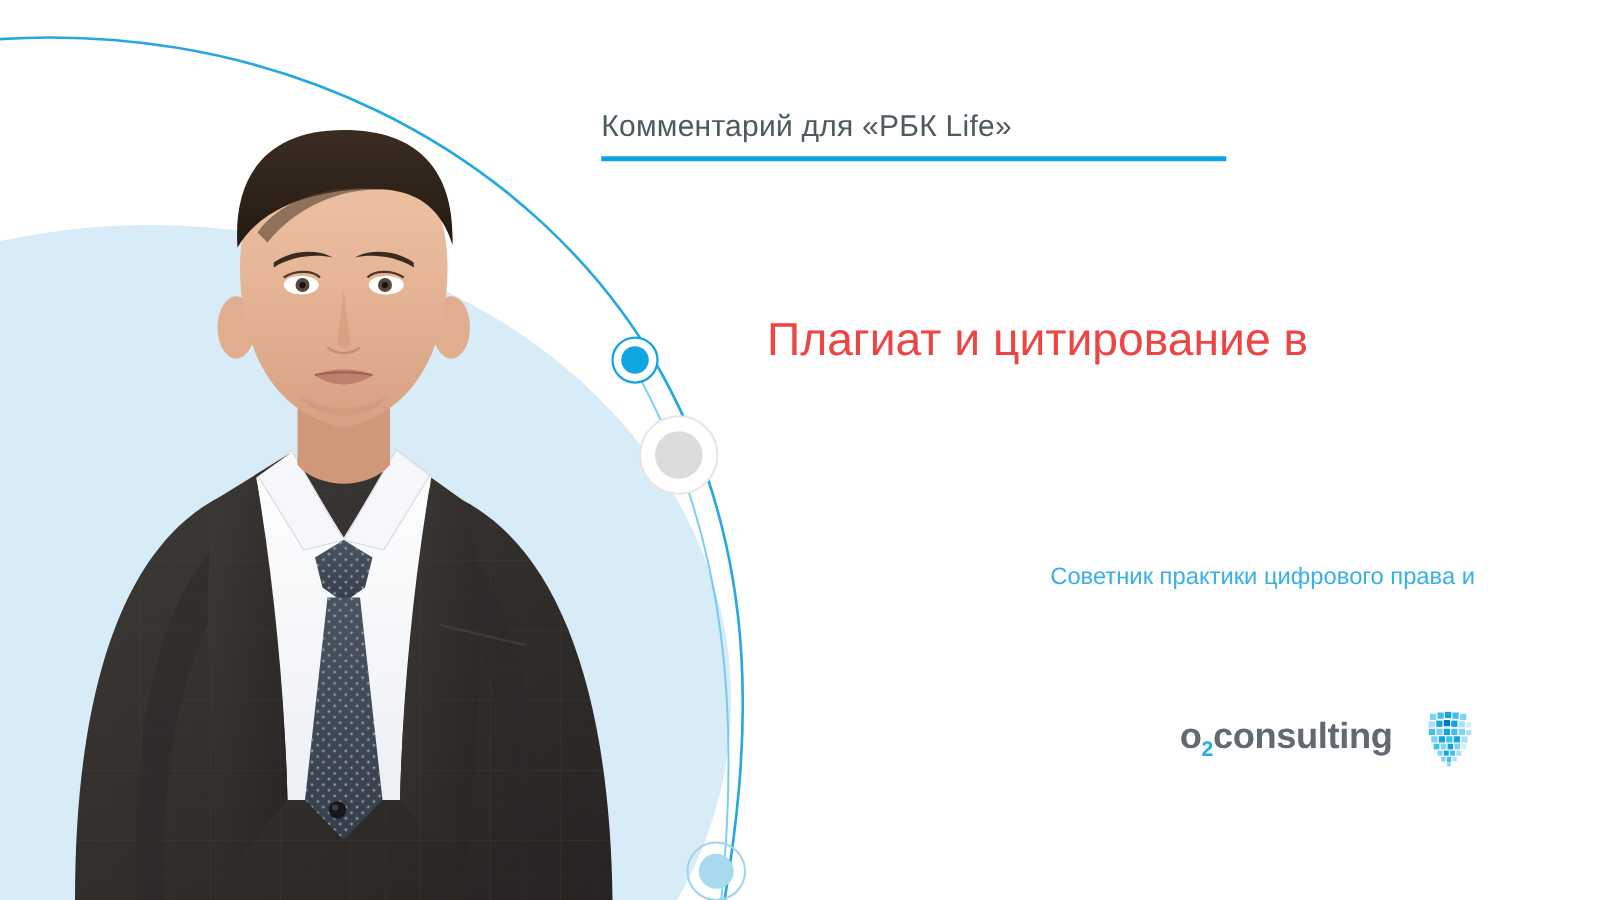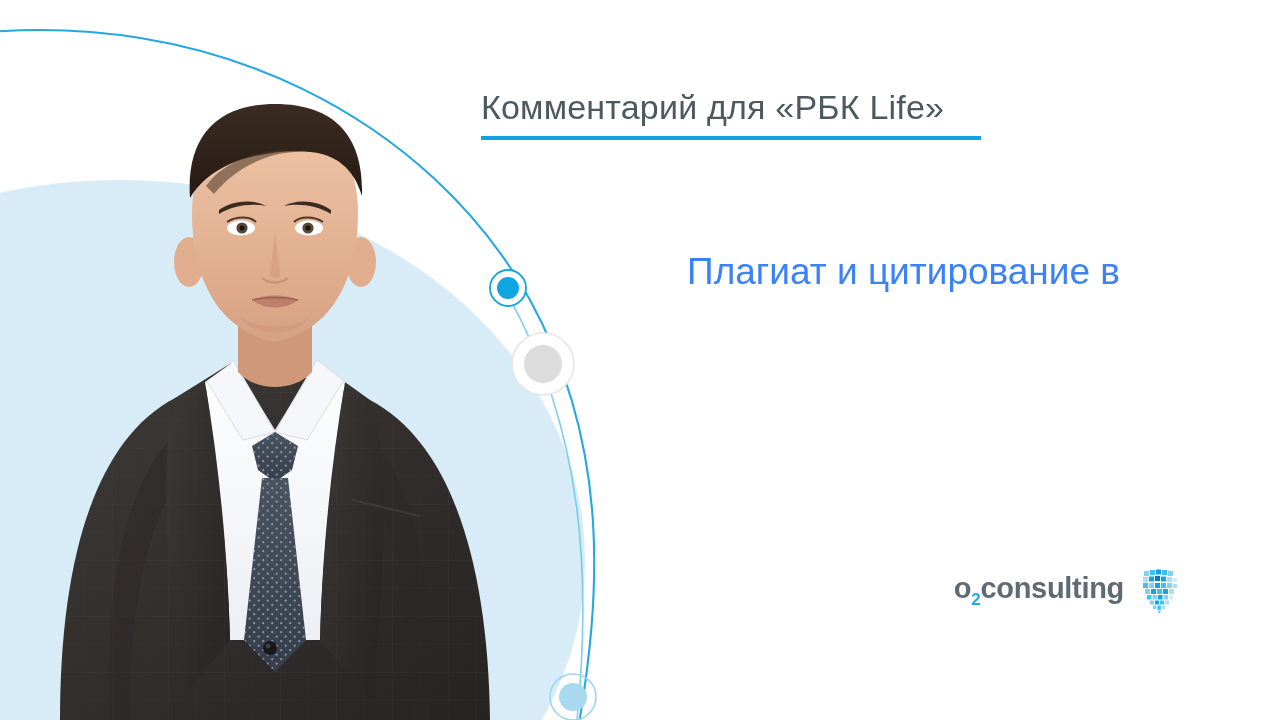--- a/index.html
+++ b/index.html
@@ -34,46 +34,46 @@
   #portrait-svg { display:block; width:560px; height:720px; }
 
   
   #header-block {
     position: absolute;
     left: 481px;
     top: 88px;
     width: 500px;
   }
   #header-title {
-    font-size: 34px;
+    font-size: 24px;
     font-weight: 400;
     color: #4c5a60;
     letter-spacing: 0.2px;
     line-height: 1.15;
     text-align: left;
     white-space: nowrap;
   }
   #header-rule {
     margin-top: 9px;
     width: 500px;
     height: 4px;
     background: #0ea3e0;
   }
 
   
   #main-title {
     position: absolute;
     left: 540px;
     top: 248px;
     width: 580px;
-    text-align: right;
+    text-align: center;
     font-size: 37px;
     line-height: 1.32;
     font-weight: 400;
-    color: #3b82f6;
+    color: #ef4444;
   }
 
   
   #speaker-block {
     position: absolute;
     left: 620px;
     top: 440px;
     width: 560px;
     text-align: right;
   }
@@ -94,21 +94,21 @@
 
   
   #logo-block {
     position: absolute;
     left: 900px;
     top: 568px;
     width: 280px;
     display: flex;
     align-items: center;
     justify-content: flex-end;
-    gap: 16px;
+    gap: 26px;
   }
   #logo-wordmark {
     font-size: 29px;
     font-weight: 700;
     color: #5f6a72;
     letter-spacing: -0.3px;
     line-height: 1;
     white-space: nowrap;
   }
   #logo-wordmark .sub2 {
@@ -280,20 +280,21 @@
     <div id="header-title">Комментарий для «РБК Life»</div>
     <div id="header-rule"></div>
   </div>
 
   <div id="main-title">
     <div>Плагиат и цитирование в</div>
   </div>
 
   <div id="speaker-block">
     <div id="speaker-role">
+      <div>Советник практики цифрового права и</div>
     </div>
   </div>
 
   <div id="logo-block">
     <div id="logo-wordmark"><span>o</span><span class="sub2">2</span><span>consulting</span></div>
 
     <svg id="logo-mark" viewBox="0 0 40 46" xmlns="http://www.w3.org/2000/svg">
       <g>
 
         <rect x="4" y="3" width="5" height="5" fill="#7fd2f2"></rect>

